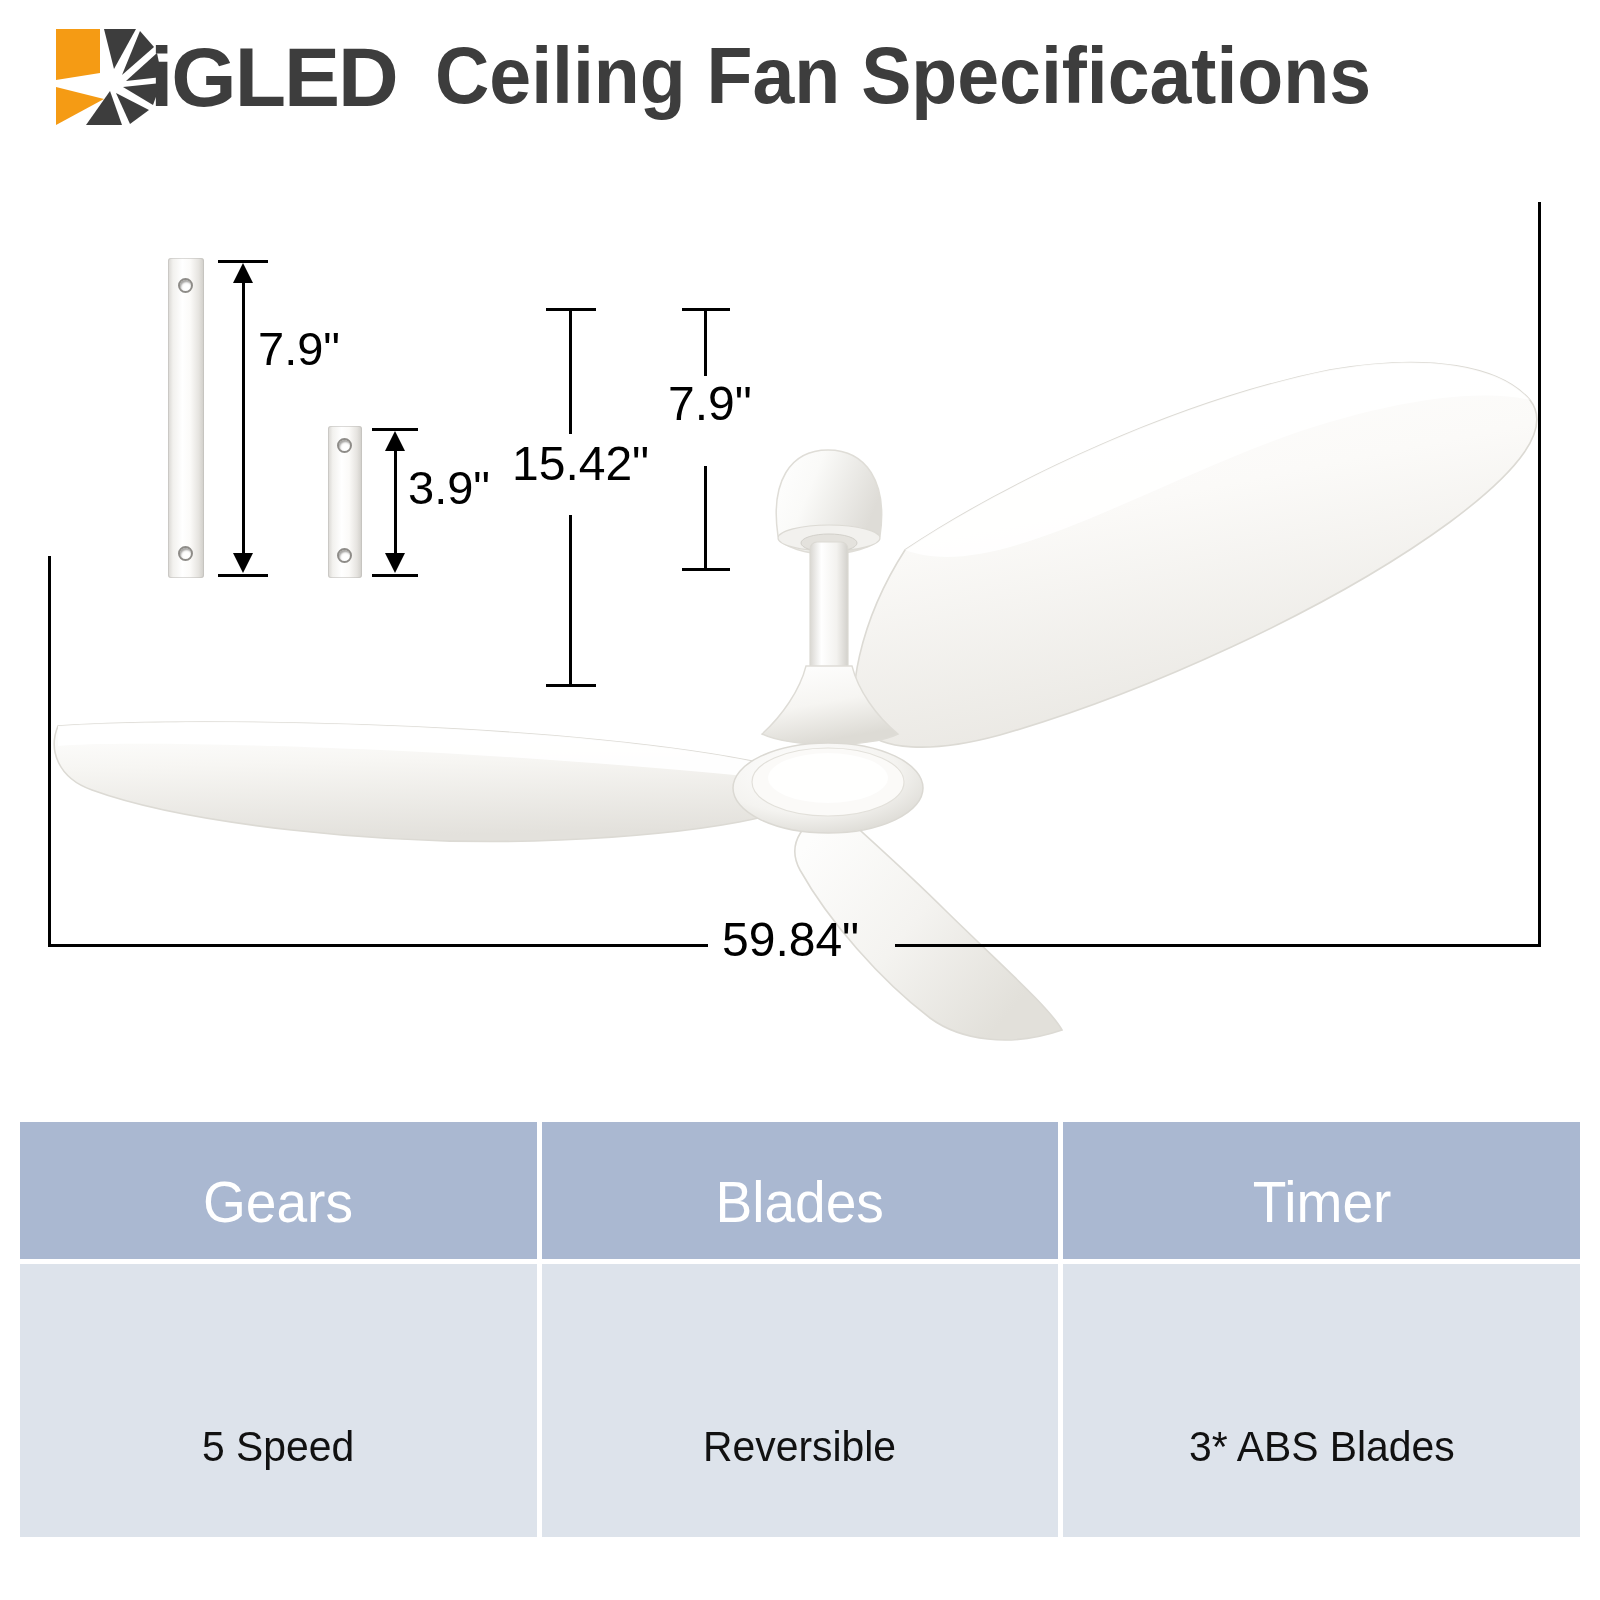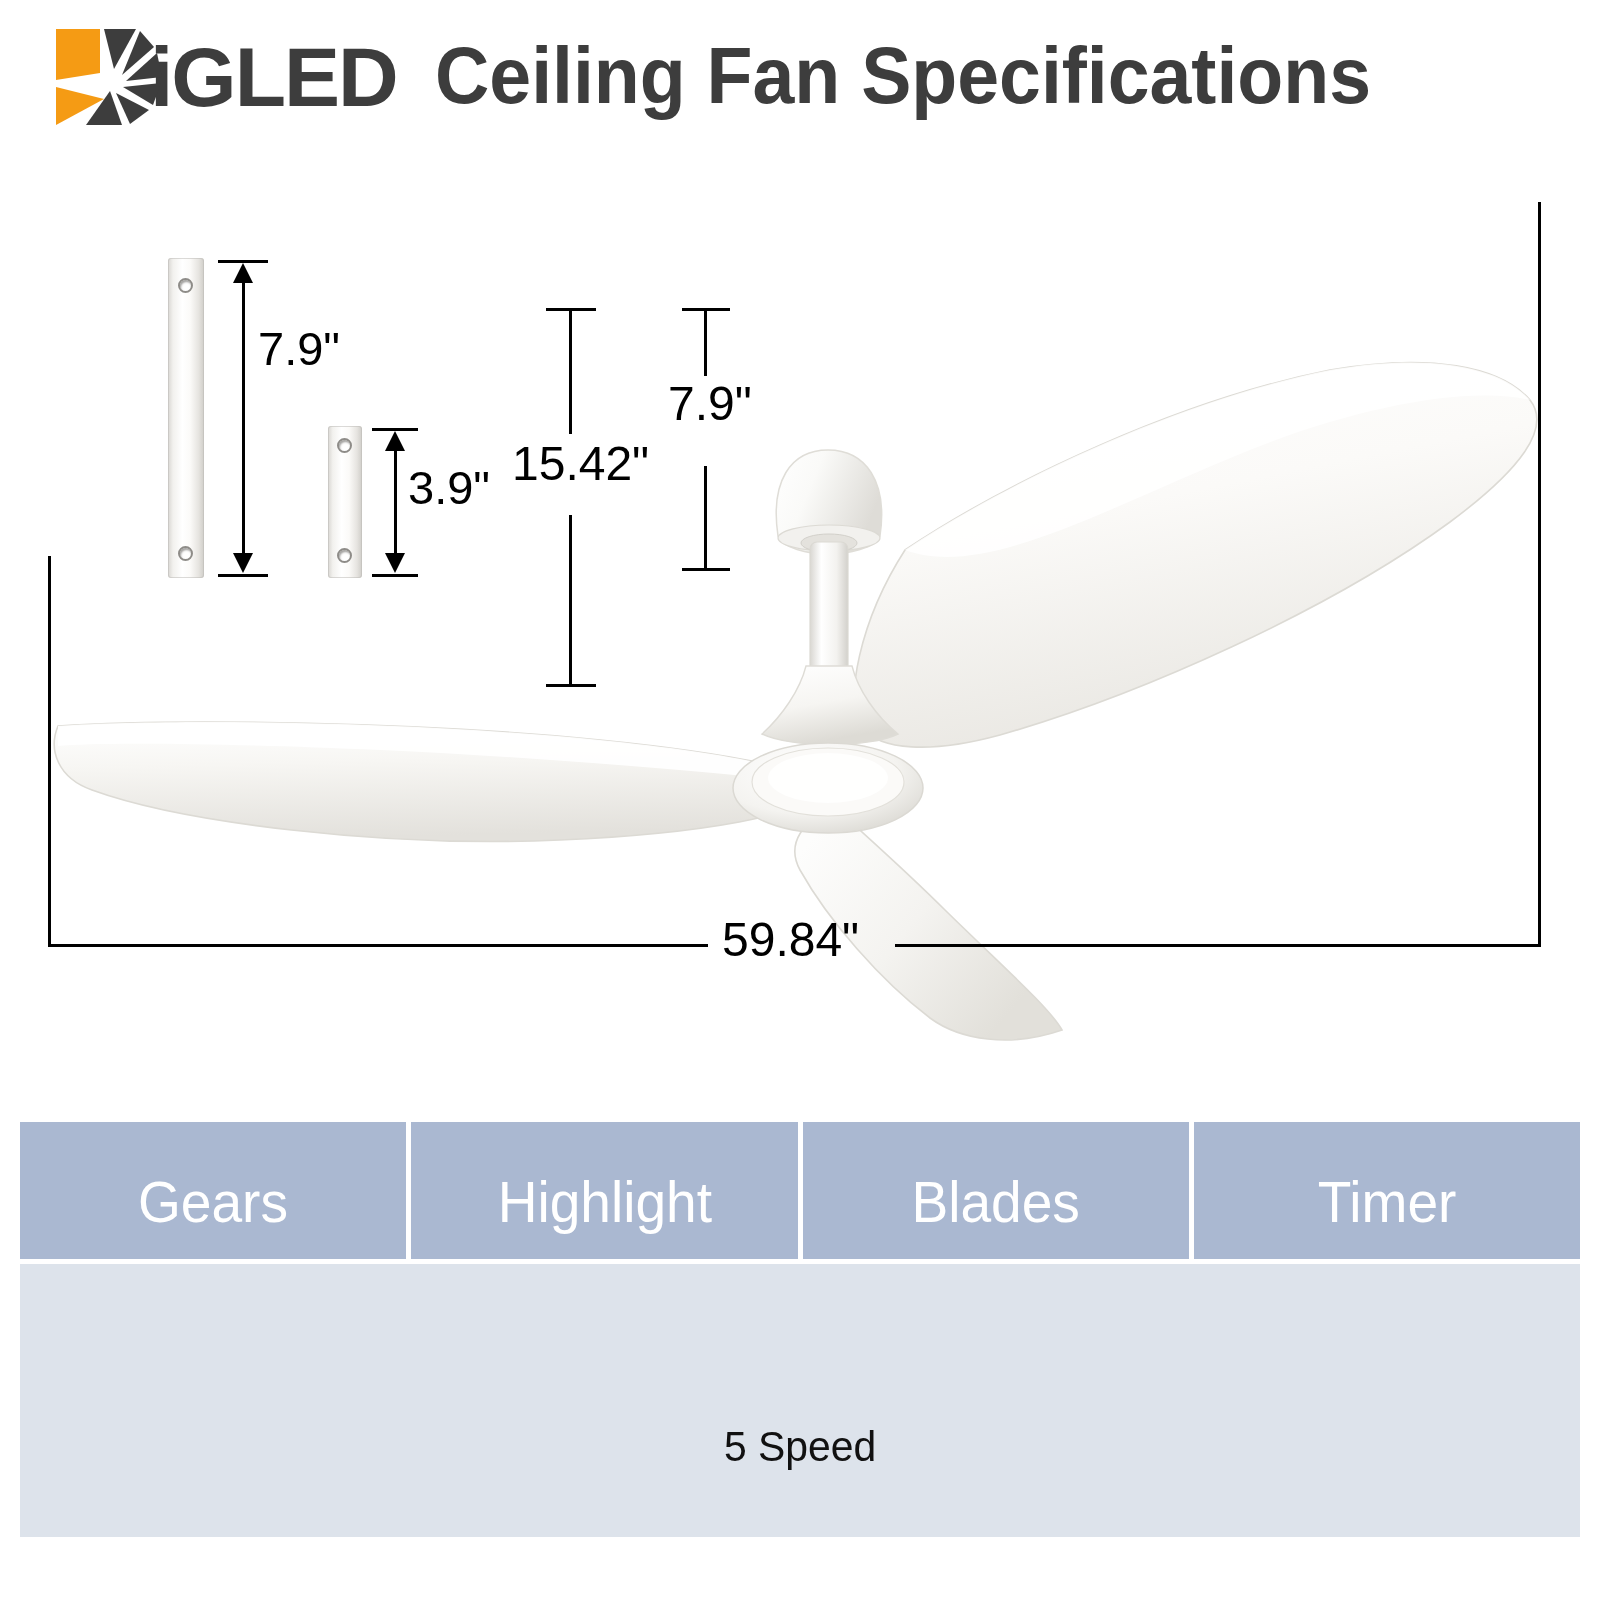--- a/index.html
+++ b/index.html
@@ -296,31 +296,34 @@
     <div class="dim-label big" style="left:722px; top:766px;">59.84"</div>
   </div>
 
   <div id="spec-table">
 
     <div class="trow header-row">
       <div class="cell head">
           <span>Gears</span>
         </div>
       <div class="cell head">
-          <span>Highlight</span>
-        </div>
-      <div class="cell head">
           <span>Blades</span>
         </div>
       <div class="cell head">
           <span>Timer</span>
         </div>
     </div>
 
     <div class="trow data-row">
       <div class="cell body">
           <span>5 Speed</span>
         </div>
+      <div class="cell body">
+          <span>Reversible</span>
+        </div>
+      <div class="cell body">
+          <span>3* ABS Blades</span>
+        </div>
     </div>
 
   </div>
 
 </div>
 
 </body></html>

